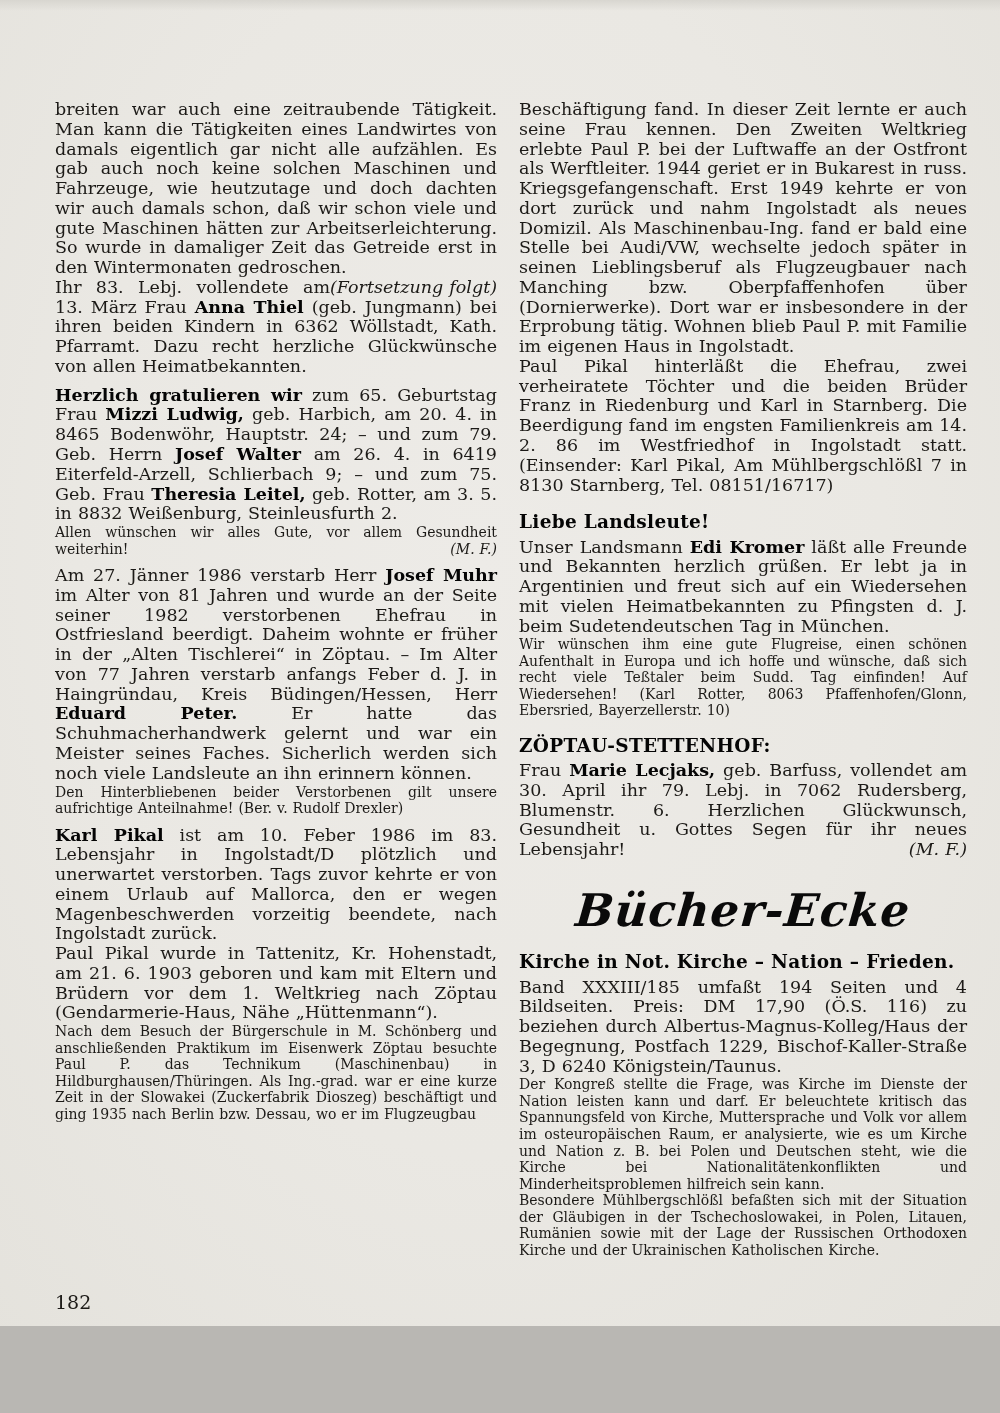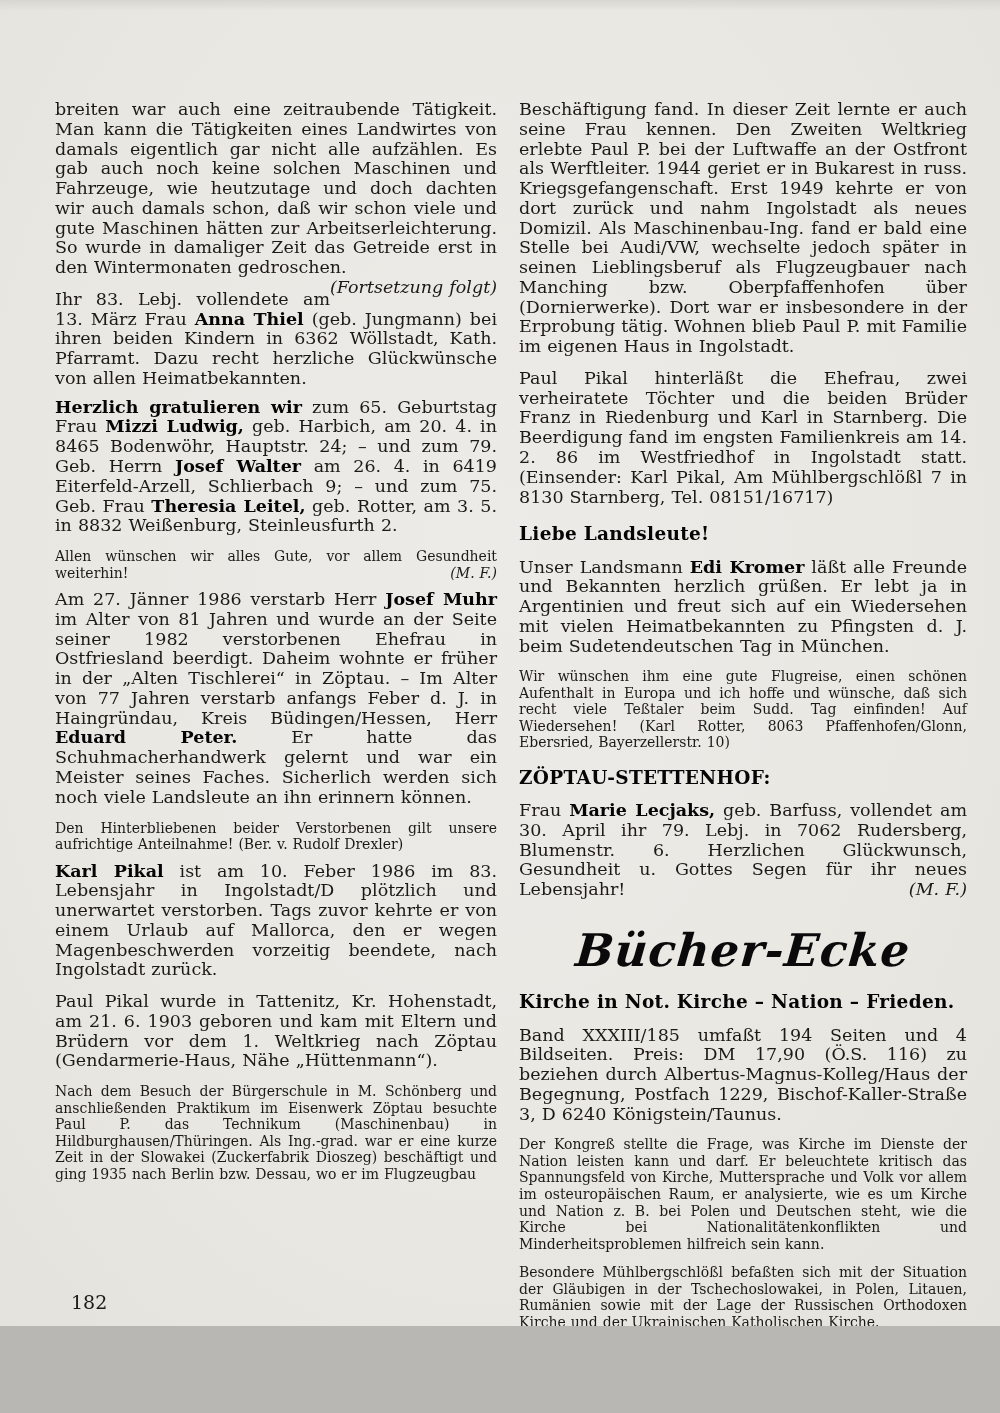--- a/index.html
+++ b/index.html
@@ -29,40 +29,40 @@
   .col{width:442px;flex:0 0 auto;}
   .col.right{width:448px;}
   .para{
     margin:9px 0 0 0;
     text-align:justify;
     font-size:17.5px;
     line-height:1.13;
     word-spacing:0.5px;
   }
   .col > .para:first-child{margin-top:0;}
-  .para.flush{margin-top:12px;}
+  .para.flush{margin-top:0;}
   .para.small{font-size:14px;line-height:1.18;}
   .b{font-weight:bold;color:#050505;}
   .tail{float:right;font-style:italic;}
   .heading{
     font-weight:bold;color:#050505;
     font-size:18.5px;line-height:1.2;
     margin:16px 0 4px 0;
     letter-spacing:0.3px;
   }
   .script-heading{
     font-weight:bold;font-style:italic;color:#0a0a0a;
     font-size:45px;line-height:1.1;
     text-align:center;
     margin:26px 0 12px 0;
     transform:skewX(-5deg);
     letter-spacing:1px;
   }
   .page-number{
-    position:absolute;left:71px;top:1291px;
+    position:absolute;left:55px;top:1291px;
     font-size:19px;color:#1c1a17;
   }
 </style>
 </head>
 <body>
 
 <div class="page">
   <div class="cols">
     <div class="col left" id="left-col">
         <p class="para"><span>breiten war auch eine zeitraubende Tätigkeit. Man kann die Tätigkeiten eines Landwirtes von damals eigentlich gar nicht alle aufzählen. Es gab auch noch keine solchen Maschinen und Fahrzeuge, wie heutzutage und doch dachten wir auch damals schon, daß wir schon viele und gute Maschinen hätten zur Arbeitserleichterung. So wurde in damaliger Zeit das Getreide erst in den Wintermonaten gedroschen. </span><span class="tail">(Fortsetzung folgt)</span></p>

